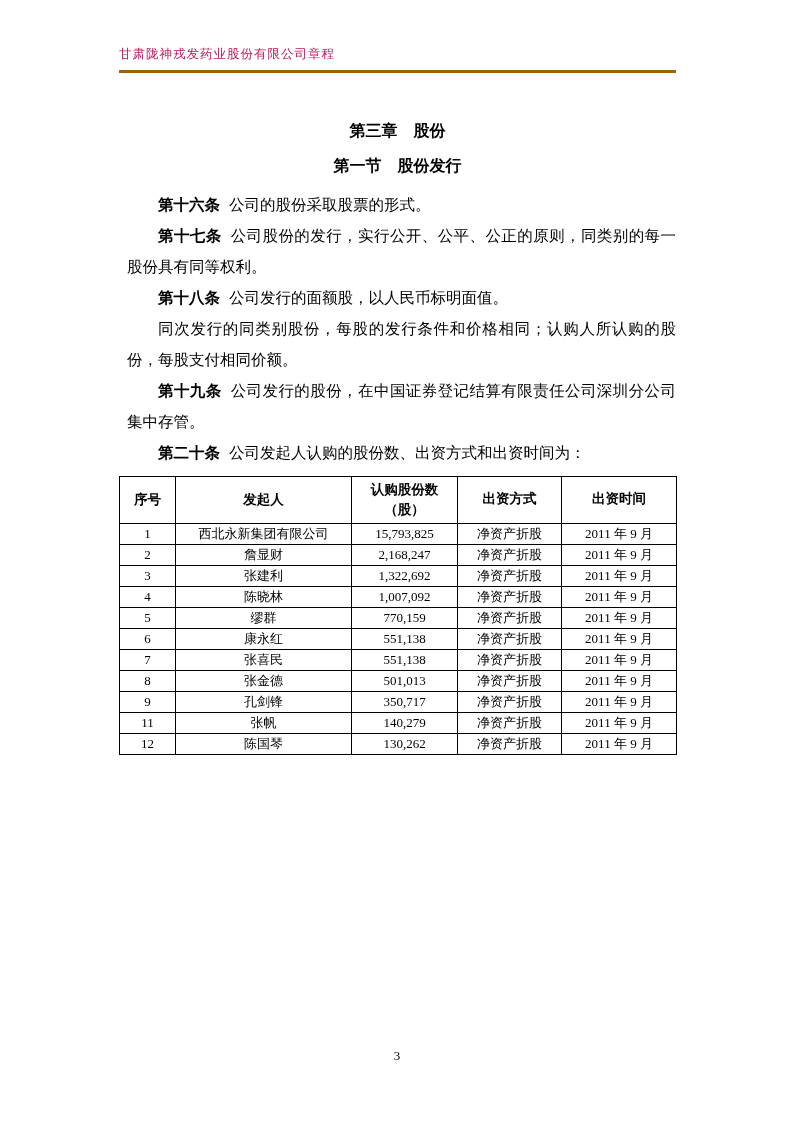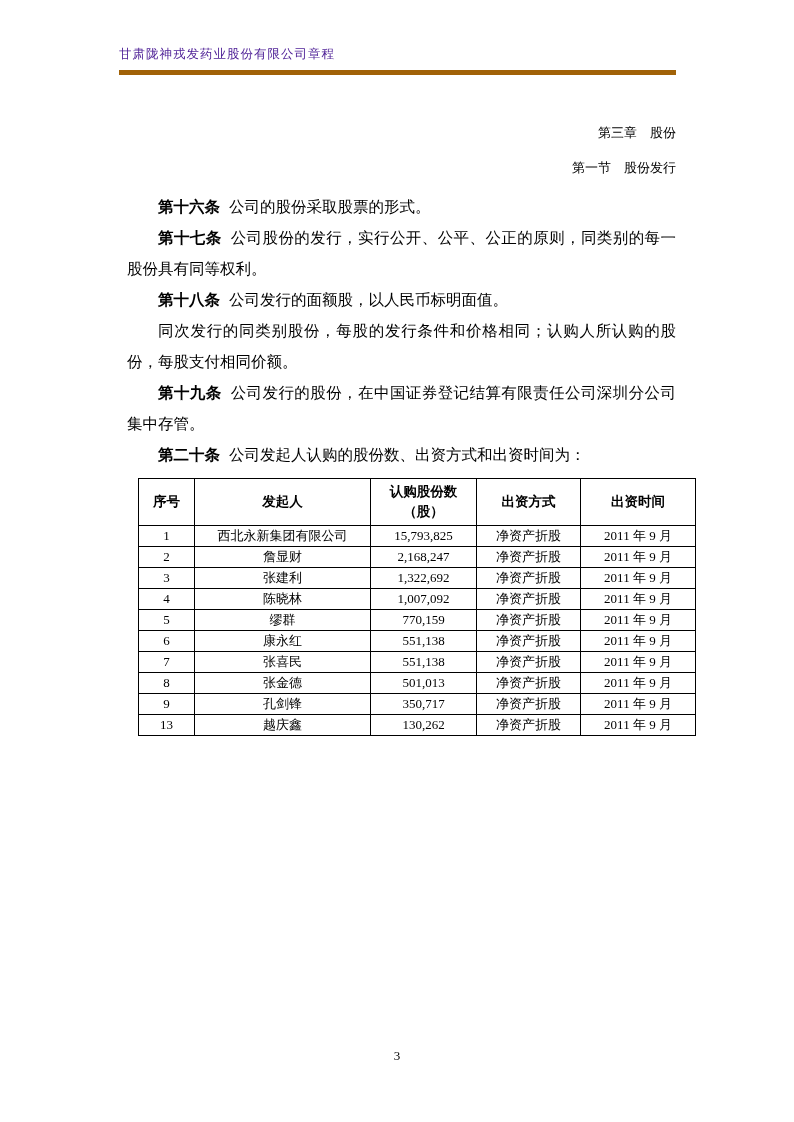--- a/index.html
+++ b/index.html
@@ -12,49 +12,48 @@
   .page {
     position: relative;
     width: 794px; height: 1122px;
     padding: 46px 118px 0 119px;
     background: #fff;
     overflow: hidden;
   }
   .doc-header {
     font-size: 12.5px;
     line-height: 17px;
-    color: #4c1d95;
+    color: #be185d;
     letter-spacing: 1px;
     padding-bottom: 7px;
-    border-bottom: 5px solid #a16207;
+    border-bottom: 3px solid #a16207;
   }
   .content { padding-top: 26px; }
   .para {
     font-size: 15.5px;
     line-height: 31px;
     text-align: justify;
   }
   .indent { text-indent: 2em; margin-left: 8px; }
   .art-num { font-weight: bold; margin-right: 9px; }
   .art-num:empty { margin-right: 0; }
   .chapter-heading, .section-heading {
-    text-align: right;
-    font-weight: normal;
-    font-size: 13px;
+    text-align: center;
+    font-weight: bold;
+    font-size: 16px;
     line-height: 31px;
   }
   .chapter-heading { margin-top: 16px; }
   .section-heading { margin-top: 4px; }
   .articles { margin-top: 8px; }
   table.founders-table {
     margin-top: 8px;
     width: 100%;
     border-collapse: collapse;
     table-layout: fixed;
-    margin-left: 19px;
   }
   .founders-table th, .founders-table td {
     border: 1px solid #000;
     font-size: 13px;
     text-align: center;
     vertical-align: middle;
   }
   .founders-table th {
     font-weight: bold;
     font-size: 13.5px;
@@ -63,22 +62,22 @@
     white-space: pre-line;
   }
   .founders-table td {
     height: 21px;
     line-height: 16px;
     padding: 2px 4px;
   }
   .col-seq   { width: 56px; }
   .col-name  { width: 176px; }
   .col-num   { width: 106px; }
-  .col-way   { width: 104px; }
-  .col-time  { width: 115px; }
+  .col-way   { width: 104px; font-family: Liberation Mono, monospace; }
+  .col-time  { width: 115px; font-family: Liberation Mono, monospace; }
   .page-footer {
     position: absolute;
     left: 0; right: 0;
     bottom: 58px;
     text-align: center;
     font-size: 13px;
   }
 </style>
 </head>
 <body>
@@ -174,22 +173,29 @@
           <td>2011 年 9 月</td>
         </tr>
         <tr>
           <td>9</td>
           <td>孔剑锋</td>
           <td>350,717</td>
           <td>净资产折股</td>
           <td>2011 年 9 月</td>
         </tr>
         <tr>
-          <td>13</td>
-          <td>越庆鑫</td>
+          <td>11</td>
+          <td>张帆</td>
+          <td>140,279</td>
+          <td>净资产折股</td>
+          <td>2011 年 9 月</td>
+        </tr>
+        <tr>
+          <td>12</td>
+          <td>陈国琴</td>
           <td>130,262</td>
           <td>净资产折股</td>
           <td>2011 年 9 月</td>
         </tr>
       </tbody>
     </table>
 
   </div>
 
   <div class="page-footer">

